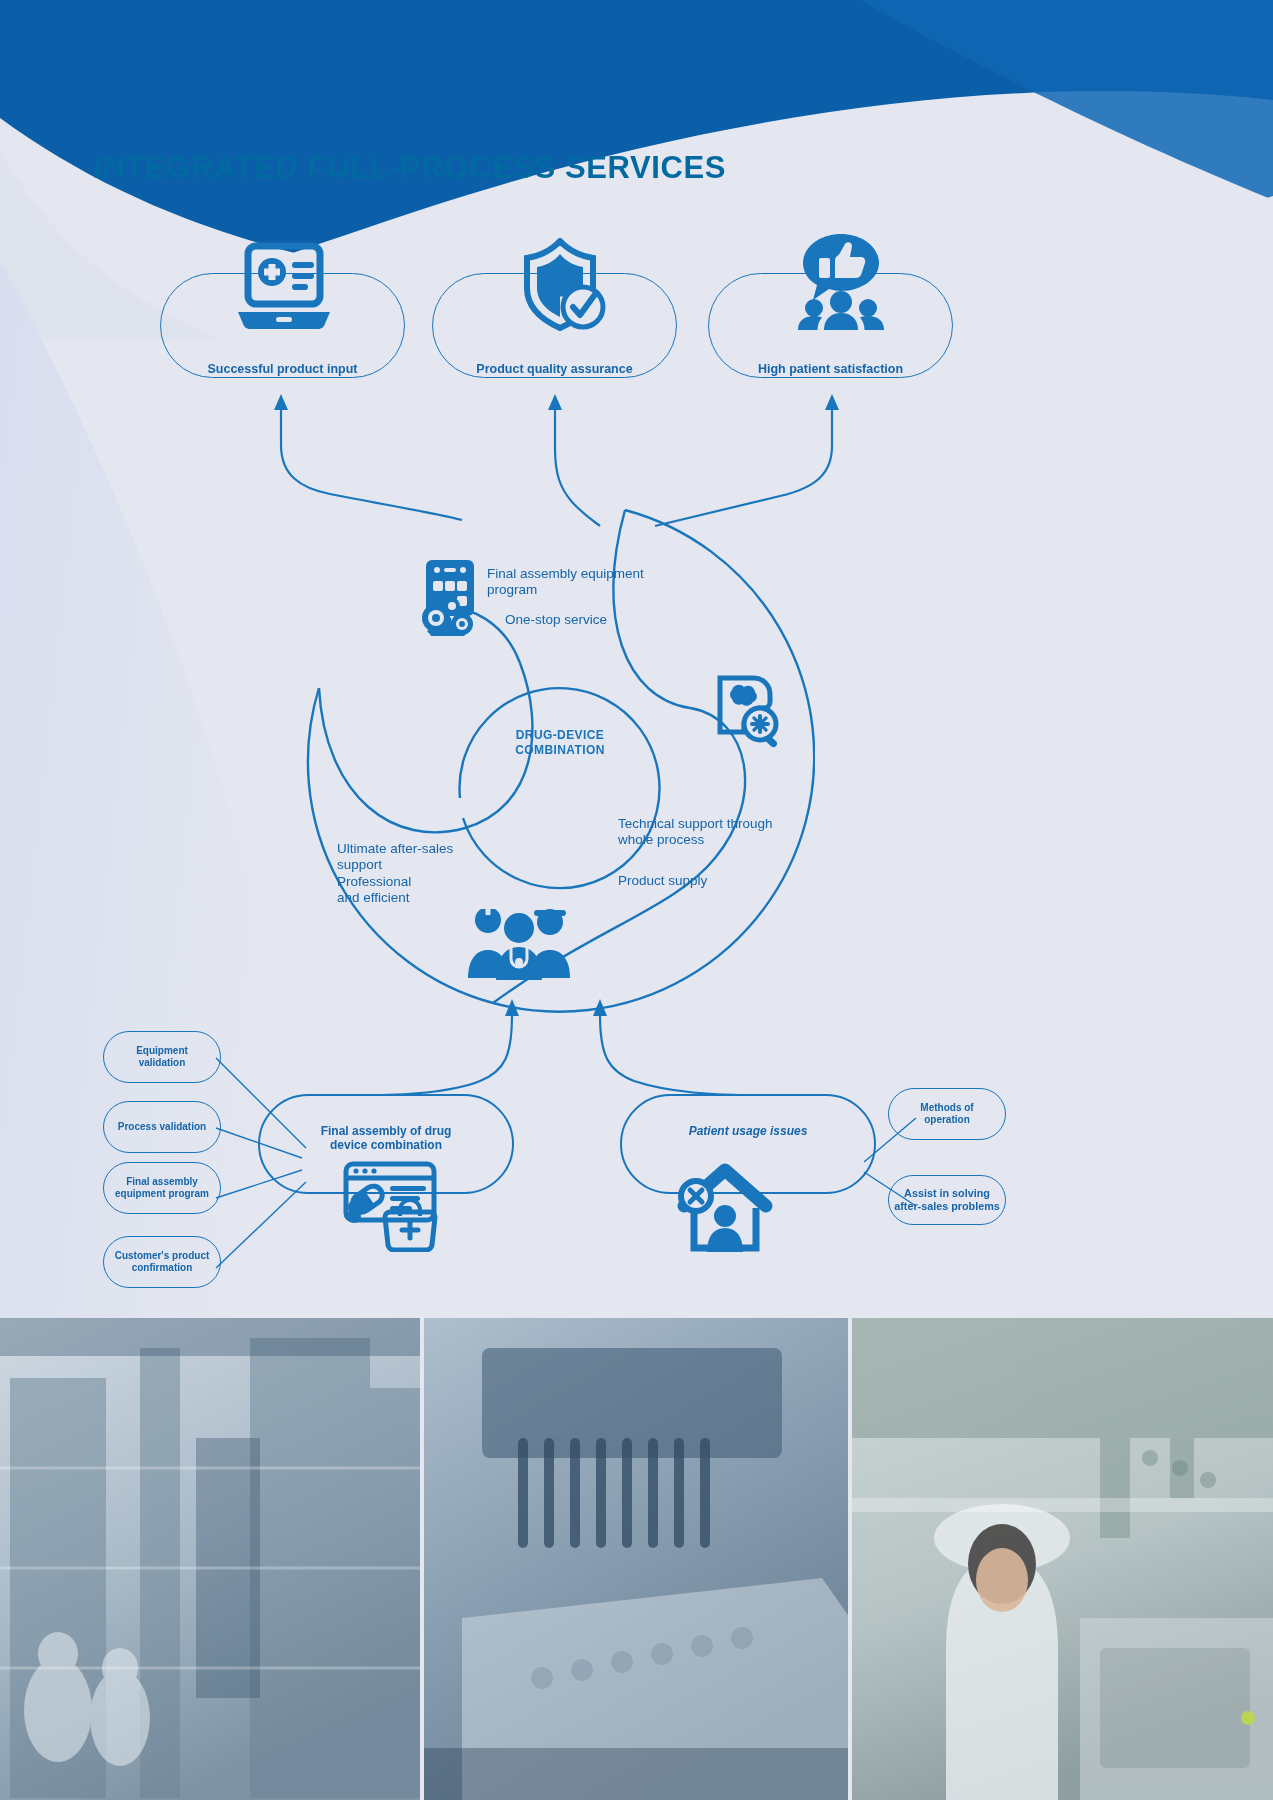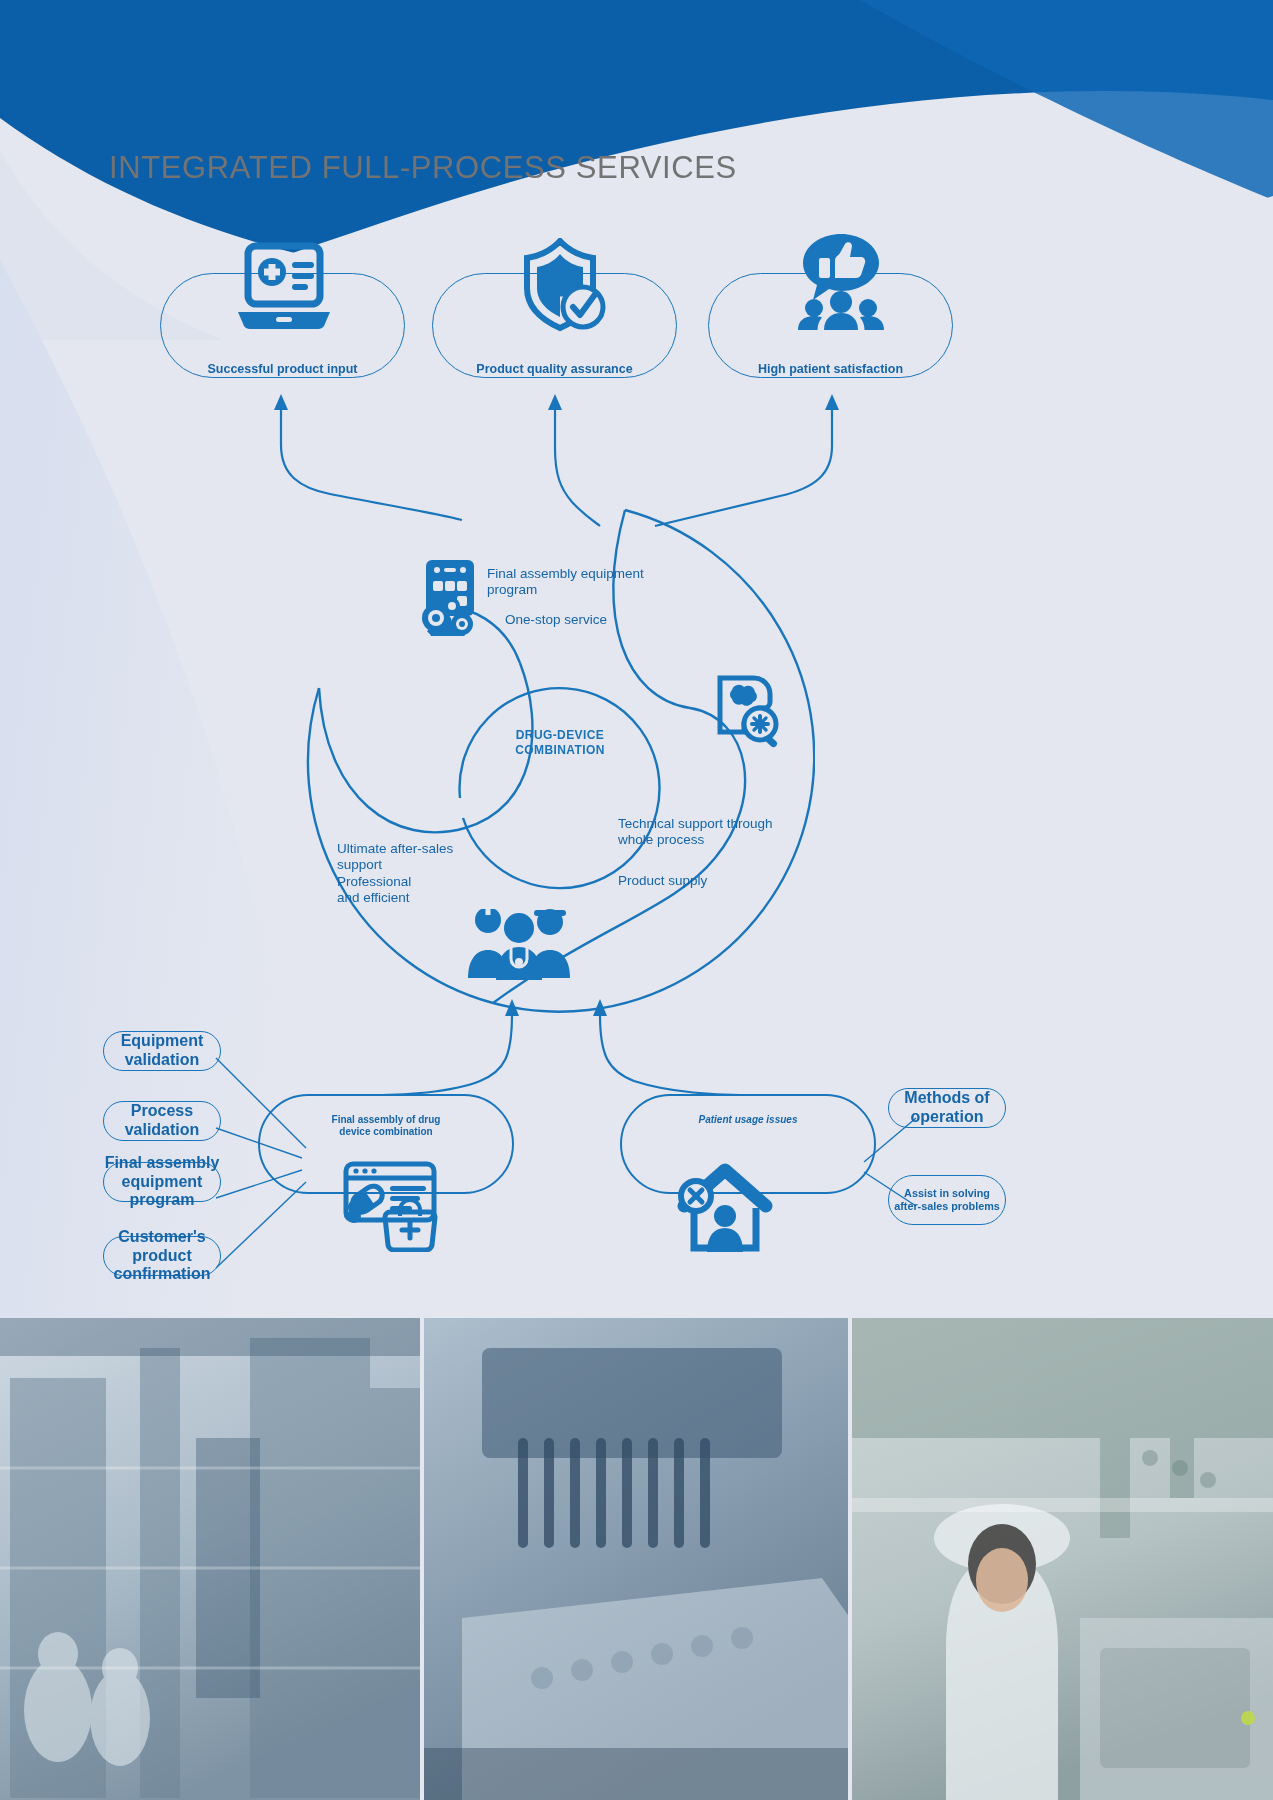--- a/index.html
+++ b/index.html
@@ -5,42 +5,42 @@
   html,body{margin:0;padding:0;}
   body{
     width:1273px;height:1800px;position:relative;overflow:hidden;
     background:#e4e7f0;
     font-family:"Liberation Sans", sans-serif;
   }
   
   #banner{position:absolute;left:0;top:0;width:1273px;height:340px;pointer-events:none;}
   
   #title{
-    position:absolute;left:109px;top:150px;
-    font-size:31px;font-weight:normal;letter-spacing:.6px;
-    color:#737373;white-space:nowrap;
+    position:absolute;left:93px;top:150px;
+    font-size:31px;font-weight:bold;letter-spacing:.6px;
+    color:#0369a1;white-space:nowrap;
   }
   
   .pill{
     position:absolute;box-sizing:border-box;
     border:1.6px solid #1976bc;border-radius:999px;
     background:transparent;
     display:flex;align-items:center;justify-content:center;
     text-align:center;color:#1565a8;font-weight:bold;line-height:1.18;
   }
   .pill.top{
     width:245px;height:105px;border-width:1.4px;
     align-items:flex-end;font-size:12.5px;
   }
   .pill.small{
-    width:118px;height:40px;font-size:16px;border-width:1.3px;
+    width:118px;height:52px;font-size:10px;border-width:1.3px;
   }
   .pill.big{
-    width:256px;height:100px;border-width:2px;font-size:10px;
-    align-items:flex-start;padding-top:18px;
+    width:256px;height:100px;border-width:2px;font-size:12px;
+    align-items:flex-start;padding-top:28px;
   }
   .icon{position:absolute;}
   .ctext{
     position:absolute;color:#1565a8;font-size:13.5px;line-height:1.22;
     text-align:left;
   }
   #centerlabel{
     position:absolute;left:449px;top:728px;width:222px;
     text-align:center;color:#1a74b8;font-weight:bold;
     font-size:12px;line-height:1.22;letter-spacing:.4px;

